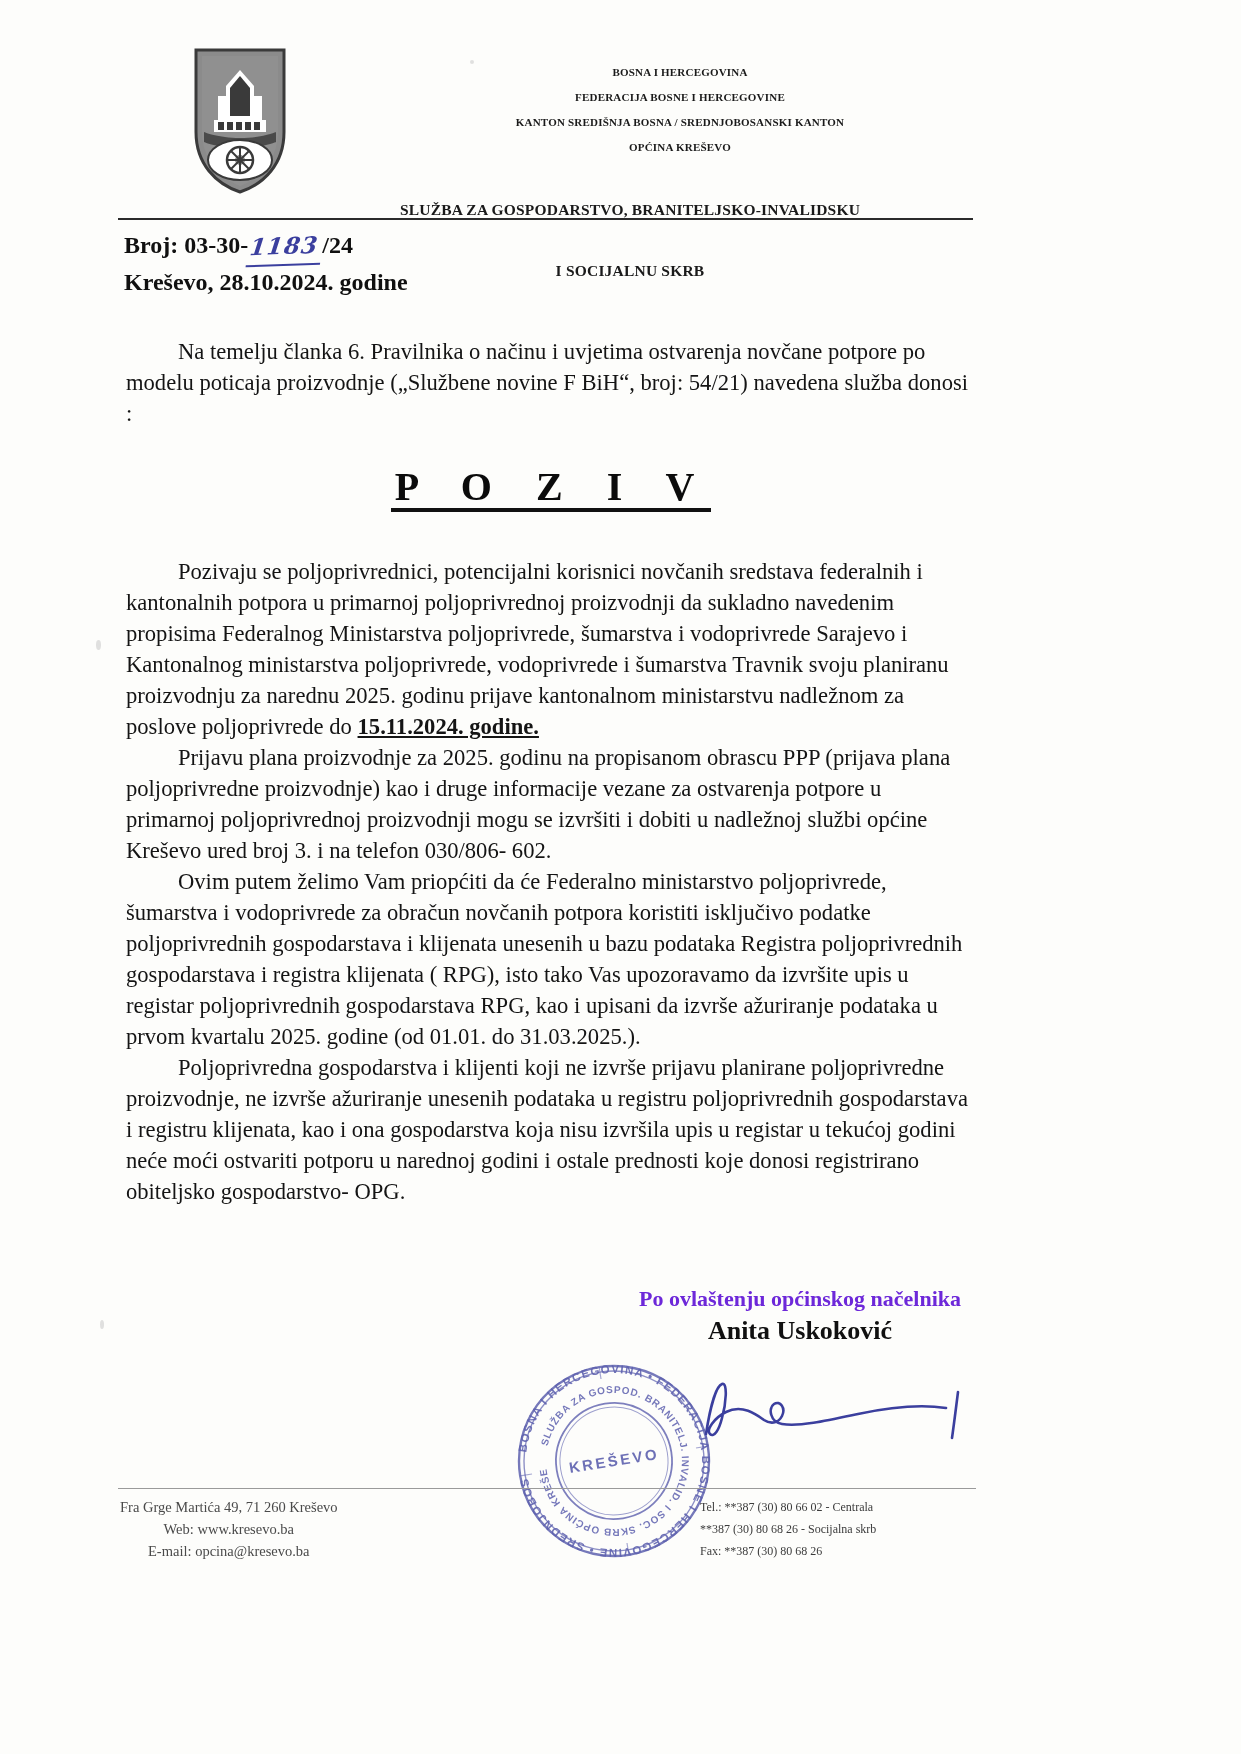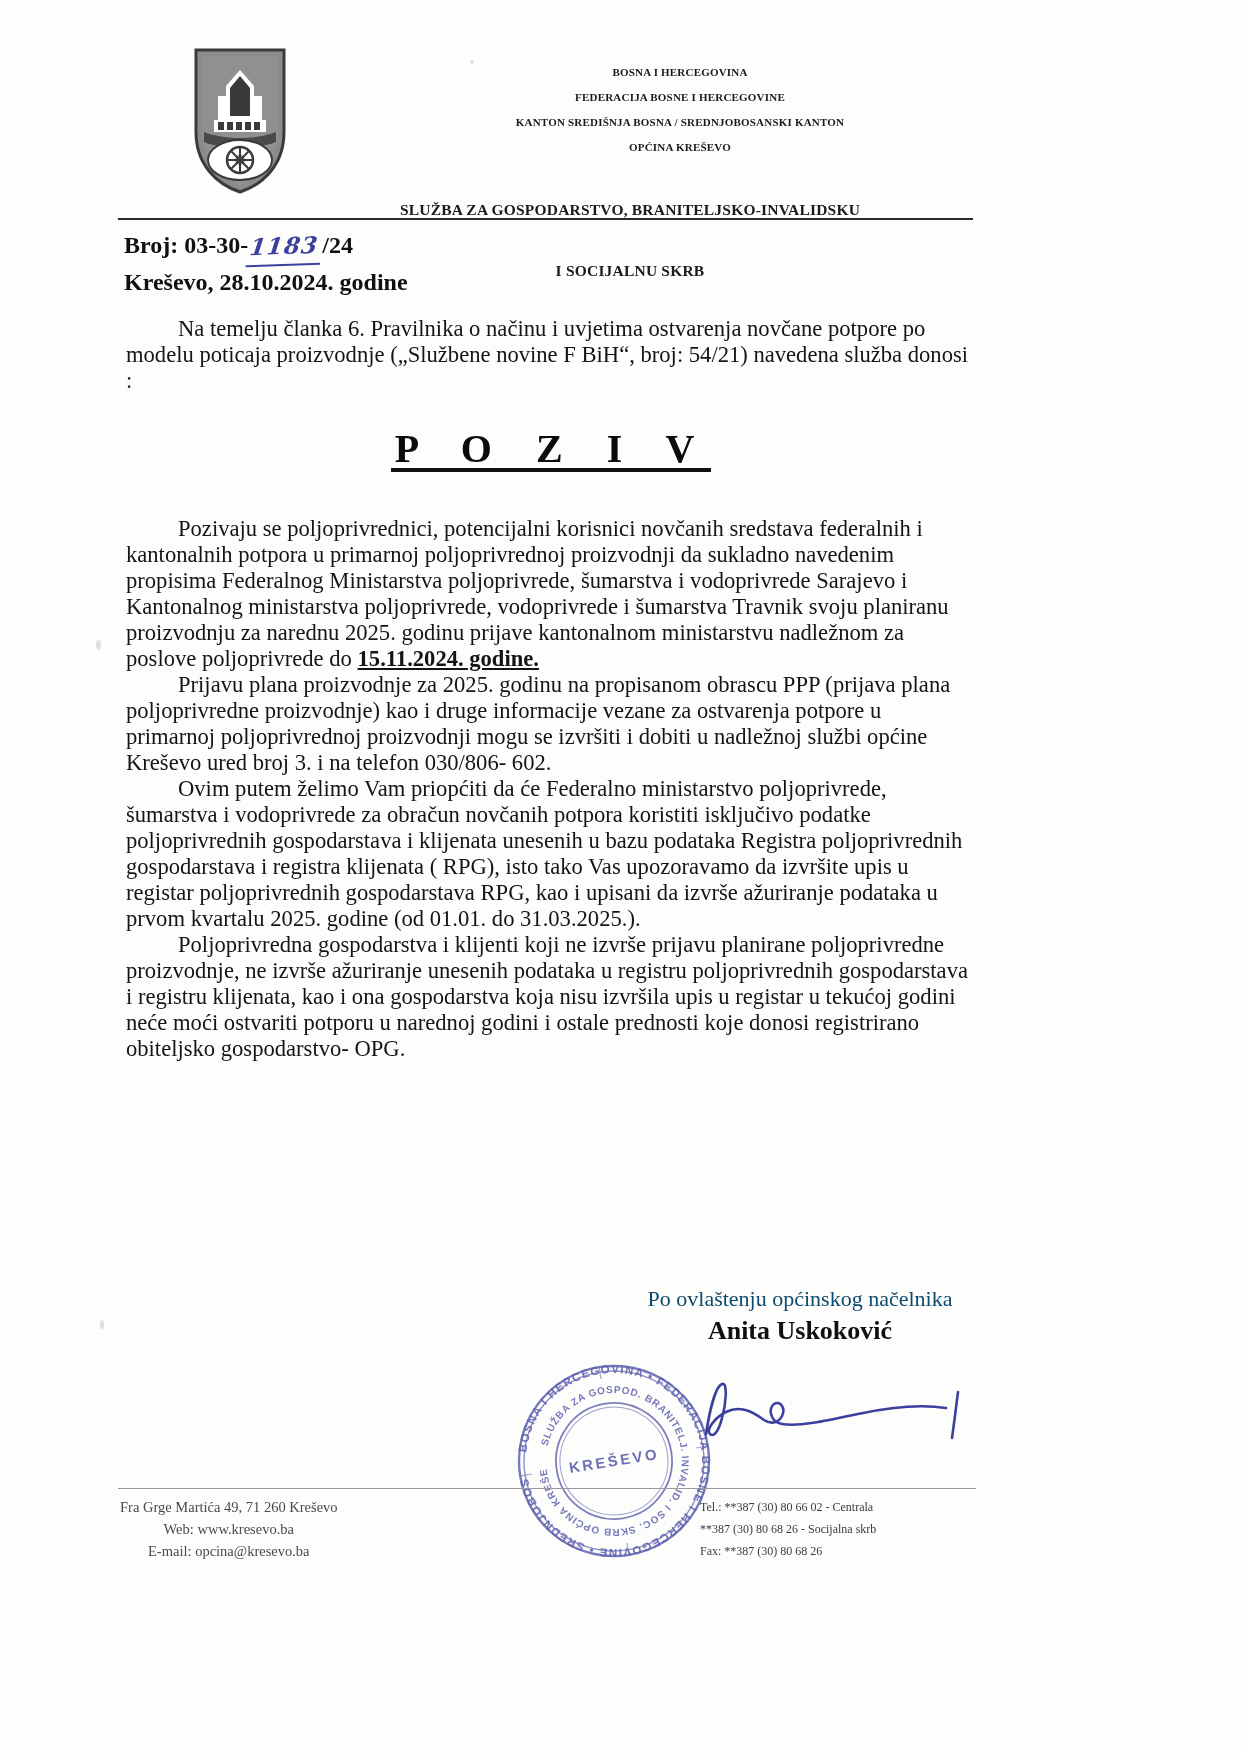--- a/index.html
+++ b/index.html
@@ -107,24 +107,24 @@
     padding: 0 4px 1px 2px;
     letter-spacing: 1px;
     position: relative;
     top: 1px;
   }
 
   
   .body-text {
     position: absolute;
     left: 126px;
-    top: 316px;
+    top: 336px;
     width: 850px;
     font-size: 22.6px;
-    line-height: 26px;
+    line-height: 31px;
     color: #141414;
     text-align: left;
   }
   .para {
     margin: 0;
     text-indent: 52px;
   }
 
   .title-poziv {
     text-align: center;
@@ -149,24 +149,24 @@
 
   
   .signature {
     position: absolute;
     left: 590px;
     top: 1283px;
     width: 420px;
     text-align: center;
   }
   .sig-line {
-    font-weight: normal;
+    font-weight: bold;
     font-size: 22px;
     line-height: 31px;
-    color: #0c4a6e;
+    color: #6d28d9;
     white-space: nowrap;
   }
   .sig-name {
     font-weight: bold;
     font-size: 26px;
     line-height: 34px;
     color: #101010;
   }
 
   .handsign {

